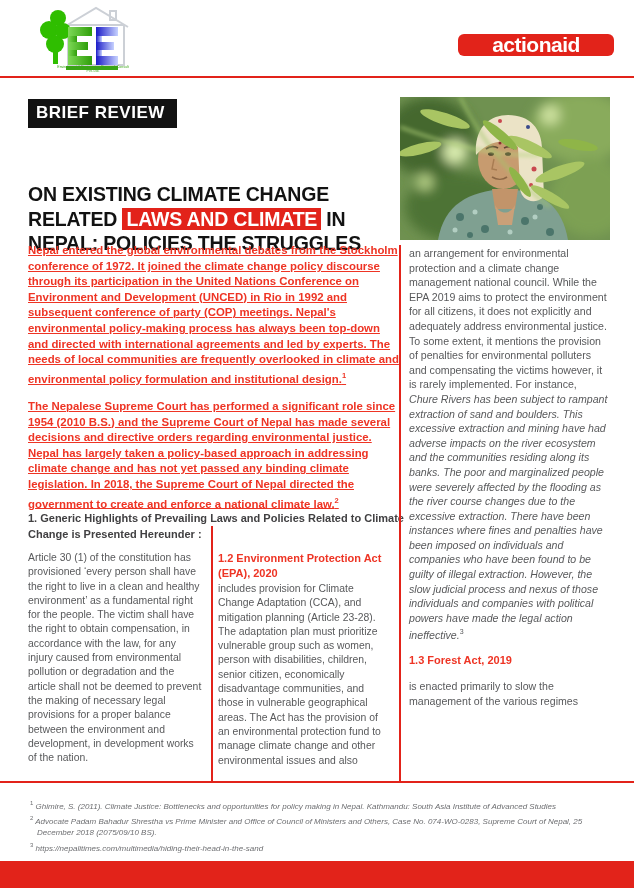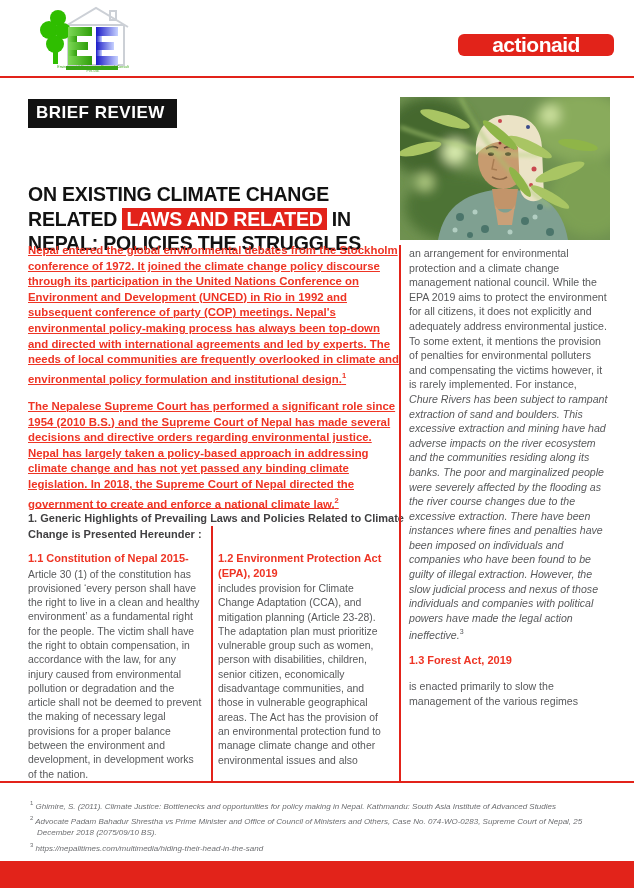--- a/index.html
+++ b/index.html
@@ -104,21 +104,21 @@
   <div class="aa-logo">
     <span>actionaid</span>
   </div>
 
   <div class="rule-top"></div>
 
   <div class="badge">BRIEF REVIEW</div>
 
   <div class="title">
     <span>ON EXISTING CLIMATE CHANGE</span><br>
-    <span>RELATED </span><span class="hl">LAWS AND RELATED</span><span> IN</span><br>
+    <span>RELATED </span><span class="hl">LAWS AND CLIMATE</span><span> IN</span><br>
     <span>NEPAL: POLICIES THE STRUGGLES</span><br>
   </div>
 
   <div class="photo">
     <svg width="210" height="143" viewBox="0 0 210 143">
       <defs>
         <filter id="blur8">
             <feGaussianBlur stdDeviation="6"></feGaussianBlur>
           </filter>
         <filter id="blur3">
@@ -192,28 +192,27 @@
     </svg>
   </div>
 
   <p class="intro1 red-par"><span>Nepal entered the global environmental debates from the Stockholm conference of 1972. It joined the climate change policy discourse through its participation in the United Nations Conference on Environment and Development (UNCED) in Rio in 1992 and subsequent conference of party (COP) meetings. Nepal's environmental policy-making process has always been top-down and directed with international agreements and led by experts. The needs of local communities are frequently overlooked in climate and environmental policy formulation and institutional design.</span><sup>1</sup></p>
 
   <p class="intro2 red-par"><span>The Nepalese Supreme Court has performed a significant role since 1954 (2010 B.S.) and the Supreme Court of Nepal has made several decisions and directive orders regarding environmental justice. Nepal has largely taken a policy-based approach in addressing climate change and has not yet passed any binding climate legislation. In 2018, the Supreme Court of Nepal directed the government to create and enforce a national climate law.</span><sup>2</sup></p>
 
   <h2 class="sec-head">1. Generic Highlights of Prevailing Laws and Policies Related to Climate Change is Presented Hereunder :</h2>
 
   <div class="col col1">
-    <div class="col-h">1.1 Constitution of Nepal 2015-</div>
     <span>Article 30 (1) of the constitution has provisioned ‘every person shall have the right to live in a clean and healthy environment’ as a fundamental right for the people. The victim shall have the right to obtain compensation, in accordance with the law, for any injury caused from environmental pollution or degradation and the article shall not be deemed to prevent the making of necessary legal provisions for a proper balance between the environment and development, in development works of the nation.</span>
   </div>
 
   <div class="vline vline1"></div>
 
   <div class="col col2">
-    <div class="col-h">1.2 Environment Protection Act (EPA), 2019</div>
+    <div class="col-h">1.2 Environment Protection Act (EPA), 2020</div>
     <span>includes provision for Climate Change Adaptation (CCA), and mitigation planning (Article 23-28). The adaptation plan must prioritize vulnerable group such as women, person with disabilities, children, senior citizen, economically disadvantage communities, and those in vulnerable geographical areas. The Act has the provision of an environmental protection fund to manage climate change and other environmental issues and also</span>
   </div>
 
   <div class="vline vline2"></div>
 
   <div class="col col3">
     <span>an arrangement for environmental protection and a climate change management national council. While the EPA 2019 aims to protect the environment for all citizens, it does not explicitly and adequately address environmental justice. To some extent, it mentions the provision of penalties for environmental polluters and compensating the victims however, it is rarely implemented. For instance, </span><span class="ital">Chure Rivers has been subject to rampant extraction of sand and boulders. This excessive extraction and mining have had adverse impacts on the river ecosystem and the communities residing along its banks. The poor and marginalized people were severely affected by the flooding as the river course changes due to the excessive extraction. There have been instances where fines and penalties have been imposed on individuals and companies who have been found to be guilty of illegal extraction. However, the slow judicial process and nexus of those individuals and companies with political powers have made the legal action ineffective.</span><sup>3</sup>
     <div class="col-h col-h2">1.3 Forest Act, 2019</div>
     <span>is enacted primarily to slow the management of the various regimes</span>
   </div>

